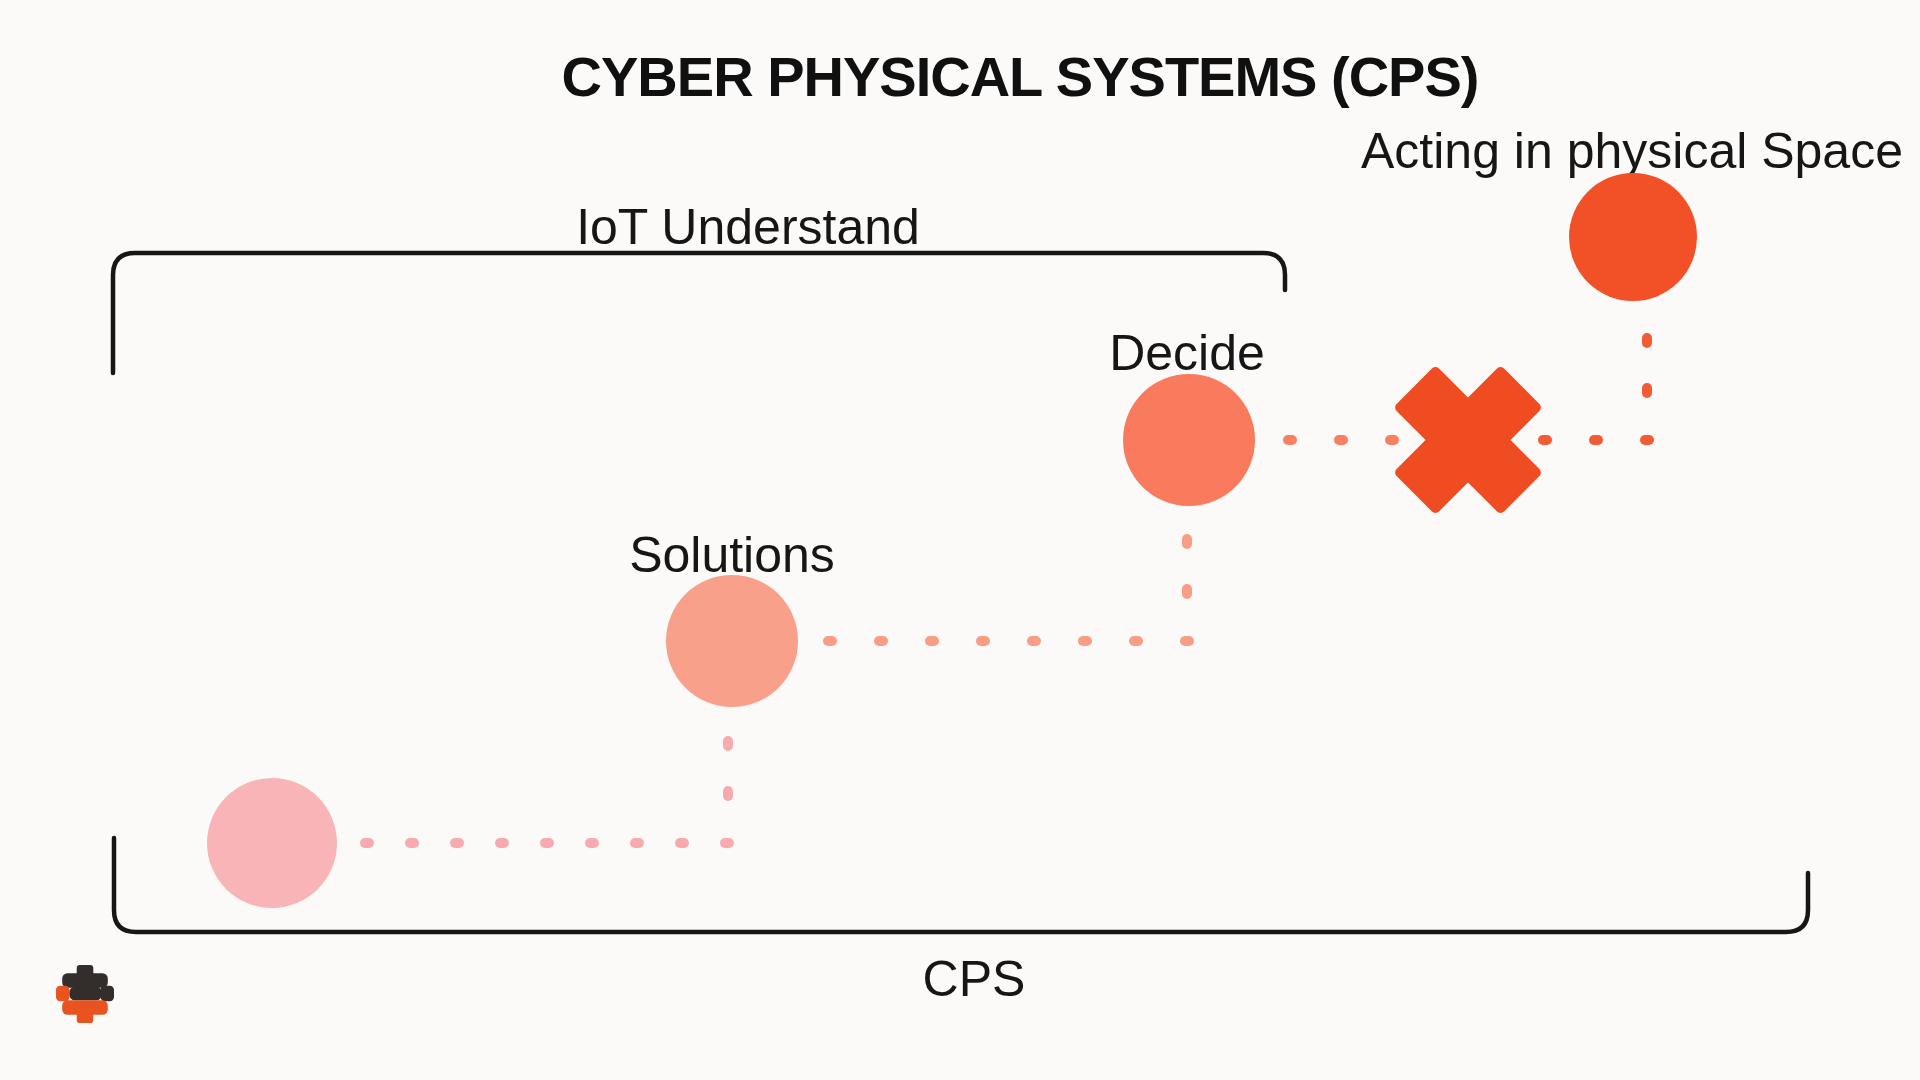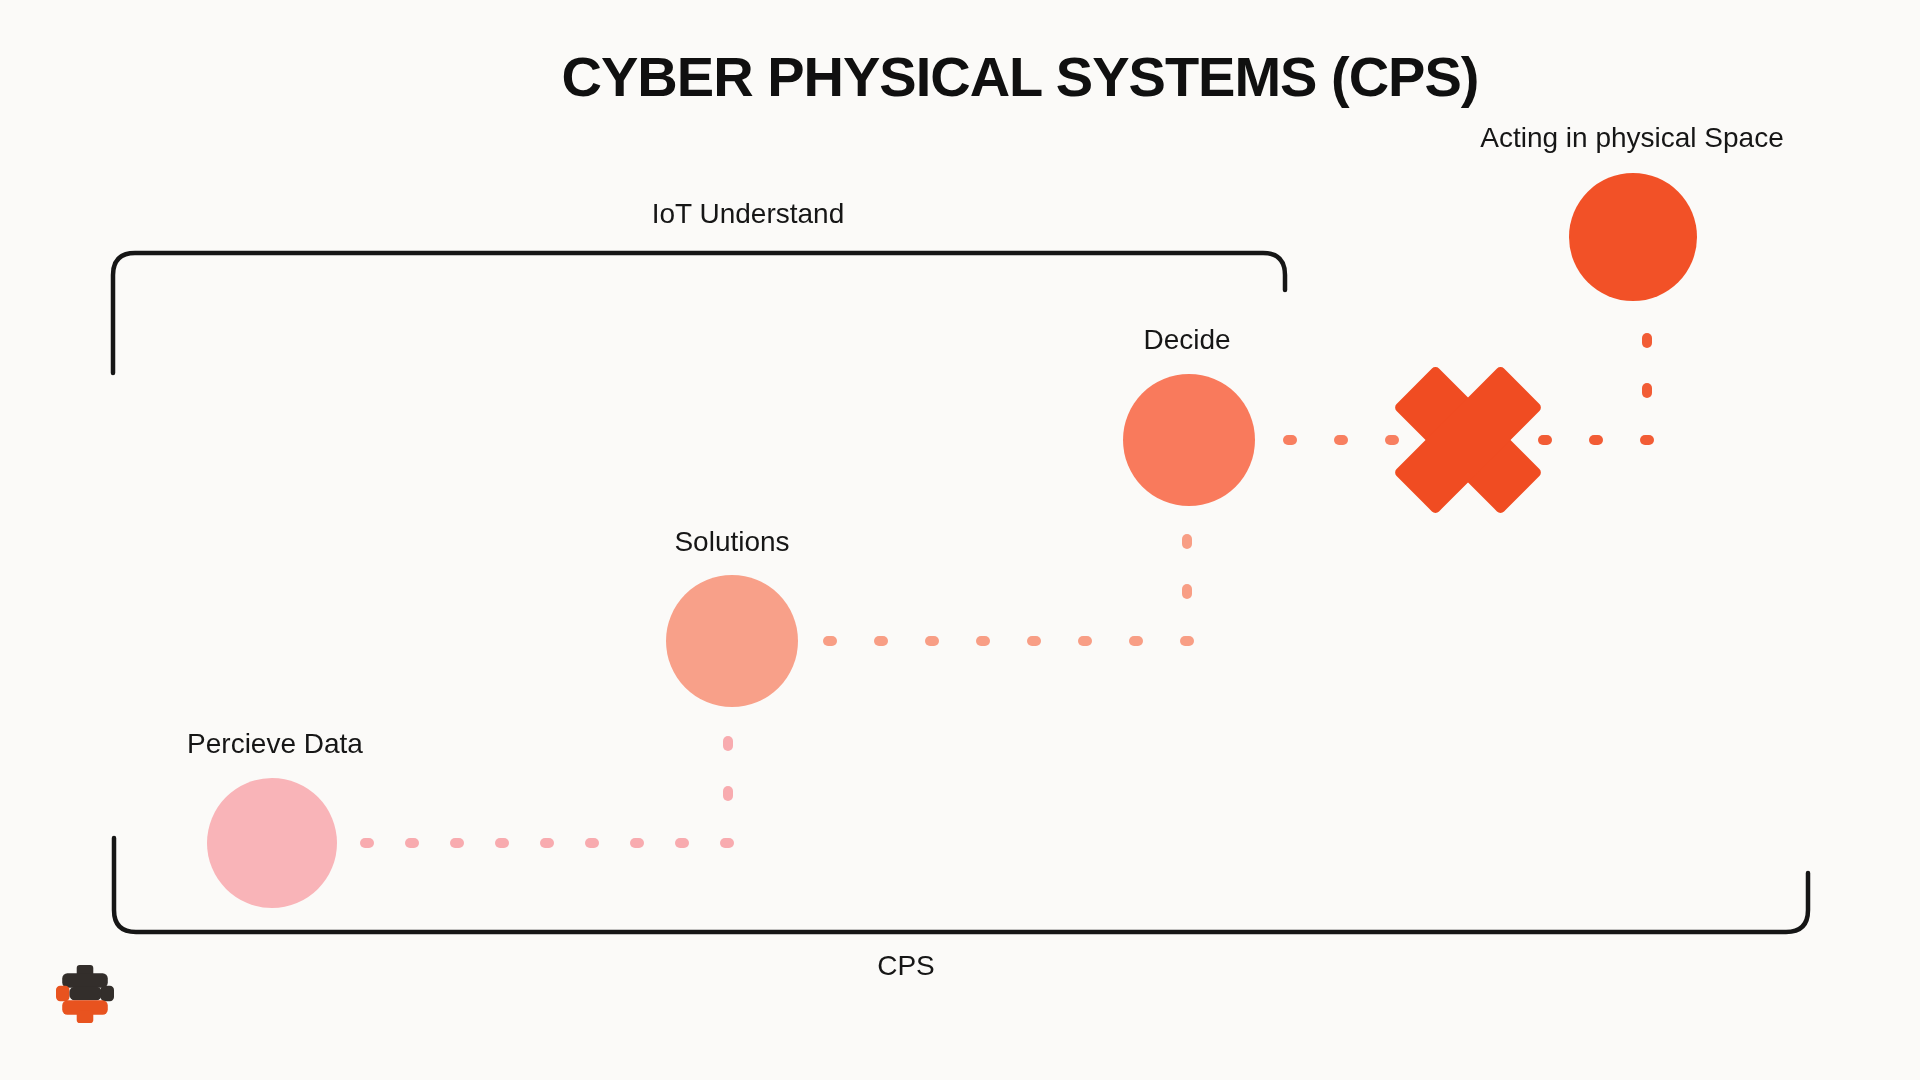--- a/index.html
+++ b/index.html
@@ -8,21 +8,21 @@
     position:relative;width:1920px;height:1080px;overflow:hidden;
     background:#FBFAF8;
   }
   .title{
     position:absolute;left:1012px;top:36px;transform:translateX(-50%);
     font-size:56px;font-weight:800;letter-spacing:-1px;color:#101010;
     white-space:nowrap;margin:8px;
   }
   .label{
     position:absolute;transform:translateX(-50%);
-    font-size:28px;font-weight:400;color:#161616;white-space:nowrap;
+    font-size:50px;font-weight:400;color:#161616;white-space:nowrap;
   }
   .node{
     position:absolute;border-radius:50%;
   }
   .dot{position:absolute;border-radius:7px;}
   svg.overlay{position:absolute;left:0;top:0;}
   .logo{
     position:absolute;left:56px;top:962px;width:340px;height:64px;
     display:flex;align-items:center;gap:8px;
   }
@@ -40,22 +40,21 @@
   <svg class="overlay" width="1920" height="1080" viewBox="0 0 1920 1080">
     <path d="M 113 373 L 113 275 Q 113 253 135 253 L 1263 253 Q 1285 253 1285 275 L 1285 290" fill="none" stroke="#161616" stroke-width="4.5" stroke-linecap="round"></path>
     <path d="M 114 838 L 114 910 Q 114 932 136 932 L 1786 932 Q 1808 932 1808 910 L 1808 873" fill="none" stroke="#161616" stroke-width="4.5" stroke-linecap="round"></path>
     <g transform="translate(1468,440)">
       <rect x="-76" y="-30" width="152" height="60" rx="5" fill="#F04C22" transform="rotate(45)"></rect>
       <rect x="-76" y="-30" width="152" height="60" rx="5" fill="#F04C22" transform="rotate(-45)"></rect>
     </g>
   </svg>
 
   <div class="label" style="left:748px;top:198px;">IoT Understand</div>
-  <div class="label" style="left:906px;top:950px;">CPS</div>
-  <div class="label" style="left:275px;top:728px;">Percieve Data</div>
+  <div class="label" style="left:974px;top:950px;">CPS</div>
   <div class="label" style="left:732px;top:526px;">Solutions</div>
   <div class="label" style="left:1187px;top:324px;">Decide</div>
   <div class="label" style="left:1632px;top:122px;">Acting in physical Space</div>
 
   <div class="node" style="left: 207px; top: 778px; width: 130px; height: 130px; background: rgb(249, 180, 184);"></div>
   <div class="node" style="left: 666px; top: 575px; width: 132px; height: 132px; background: rgb(248, 160, 137);"></div>
   <div class="node" style="left: 1123px; top: 374px; width: 132px; height: 132px; background: rgb(249, 122, 92);"></div>
   <div class="node" style="left: 1569px; top: 173px; width: 128px; height: 128px; background: rgb(242, 81, 39);"></div>
 
   <div id="dots">

